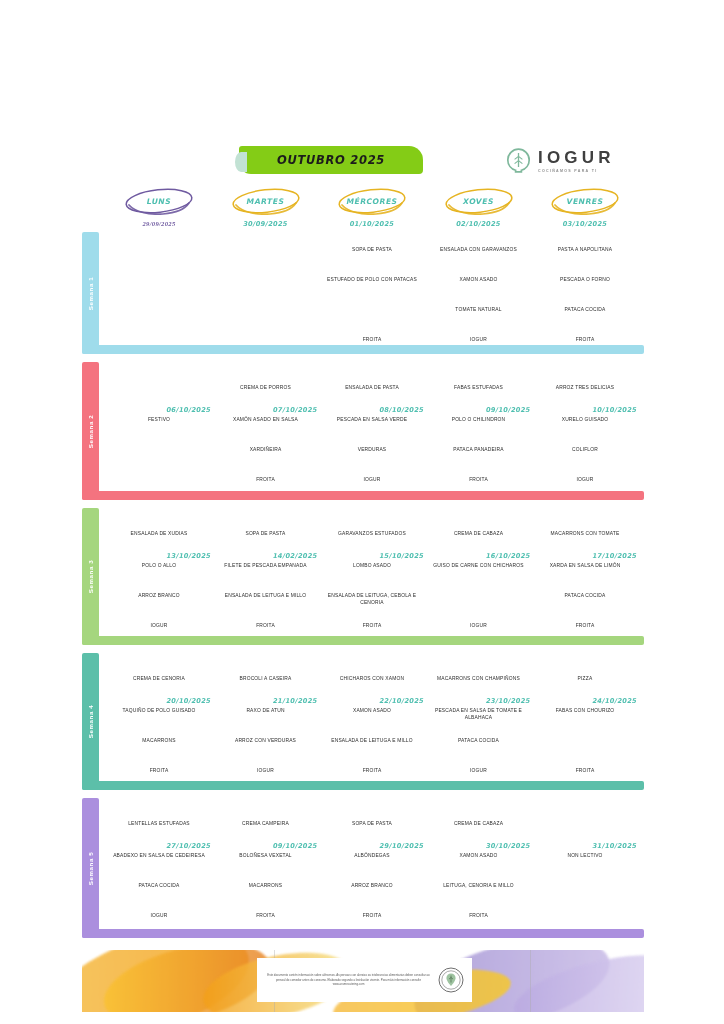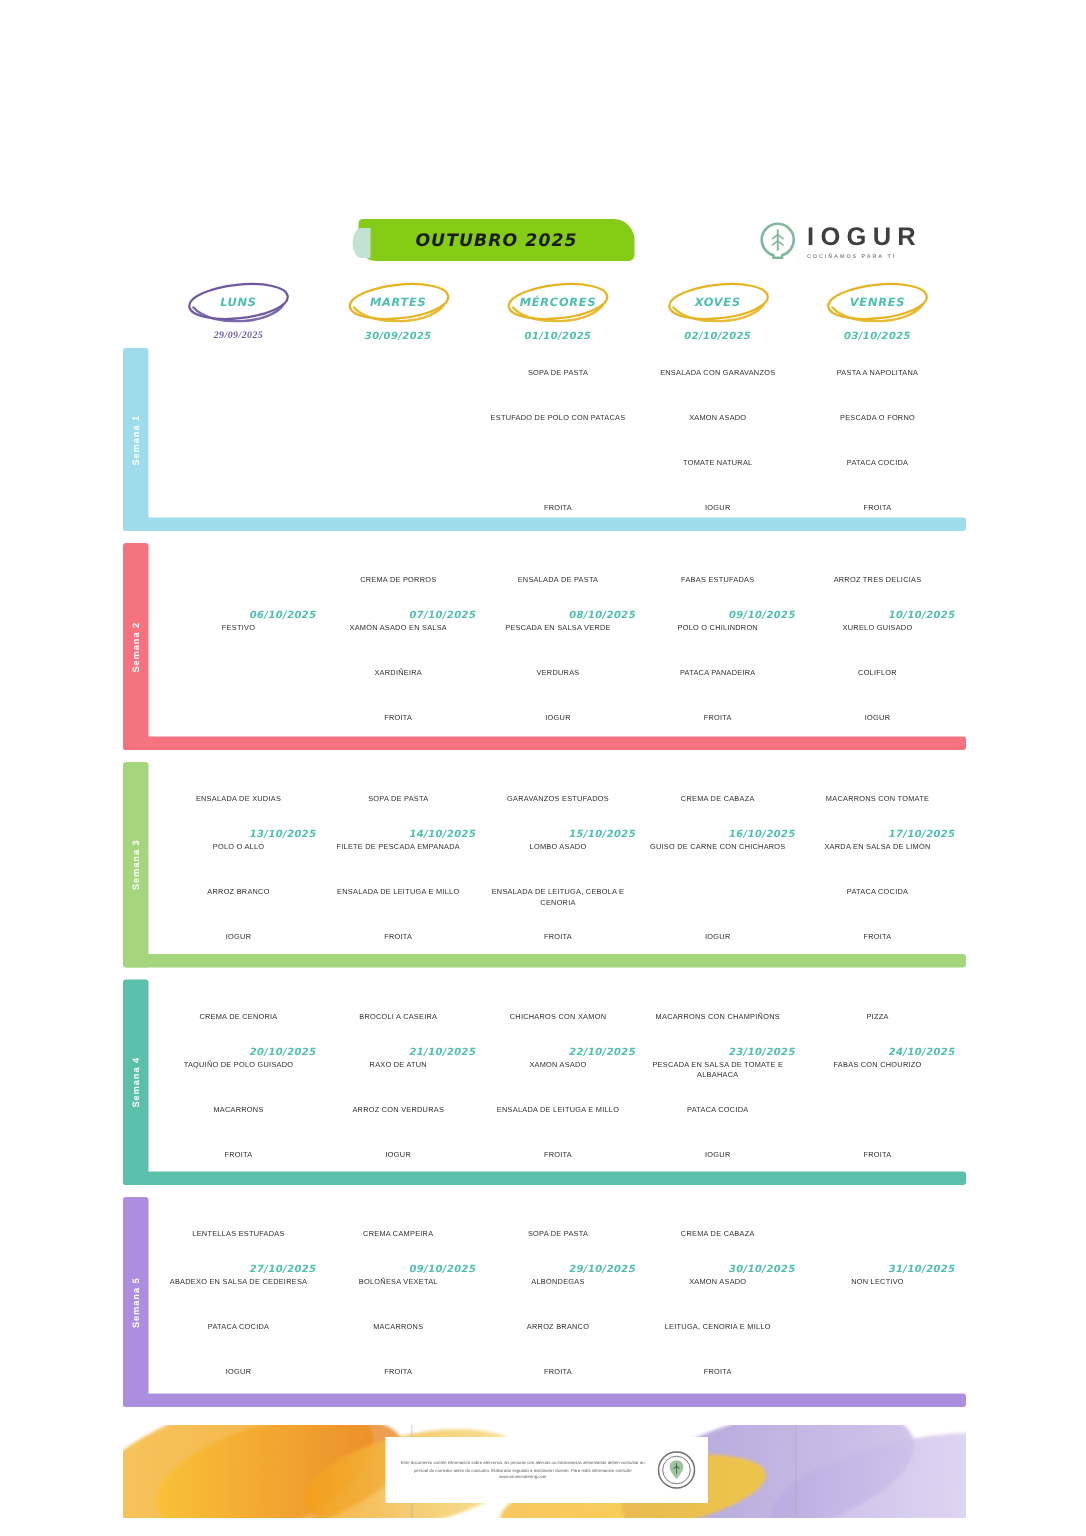--- a/index.html
+++ b/index.html
@@ -290,21 +290,21 @@
         </div>
       </div>
       <div class="week" style="top: 508px; height: 137px;">
         <div class="week-spine" style="background: rgb(165, 214, 126);"></div>
         <div class="week-foot" style="background: rgb(165, 214, 126);"></div>
         <div class="week-label">
           <span>Semana 3</span>
         </div>
         <div class="week-grid">
           <div class="wk-datecell" style="left: 8px;">13/10/2025</div>
-          <div class="wk-datecell" style="left: 114.5px;">14/10/2025</div>
+          <div class="wk-datecell" style="left: 114.5px;">14/02/2025</div>
           <div class="wk-datecell" style="left: 221px;">15/10/2025</div>
           <div class="wk-datecell" style="left: 327.5px;">16/10/2025</div>
           <div class="wk-datecell" style="left: 434px;">17/10/2025</div>
           <div class="cell" style="left: 8px; top: 22px;">ENSALADA DE XUDIAS</div>
           <div class="cell" style="left: 8px; top: 54px;">POLO O ALLO</div>
           <div class="cell" style="left: 8px; top: 84px;">ARROZ BRANCO</div>
           <div class="cell" style="left: 8px; top: 114px;">IOGUR</div>
           <div class="cell" style="left: 114.5px; top: 22px;">SOPA DE PASTA</div>
           <div class="cell" style="left: 114.5px; top: 54px;">FILETE DE PESCADA EMPANADA</div>
           <div class="cell" style="left: 114.5px; top: 84px;">ENSALADA DE LEITUGA E MILLO</div>

